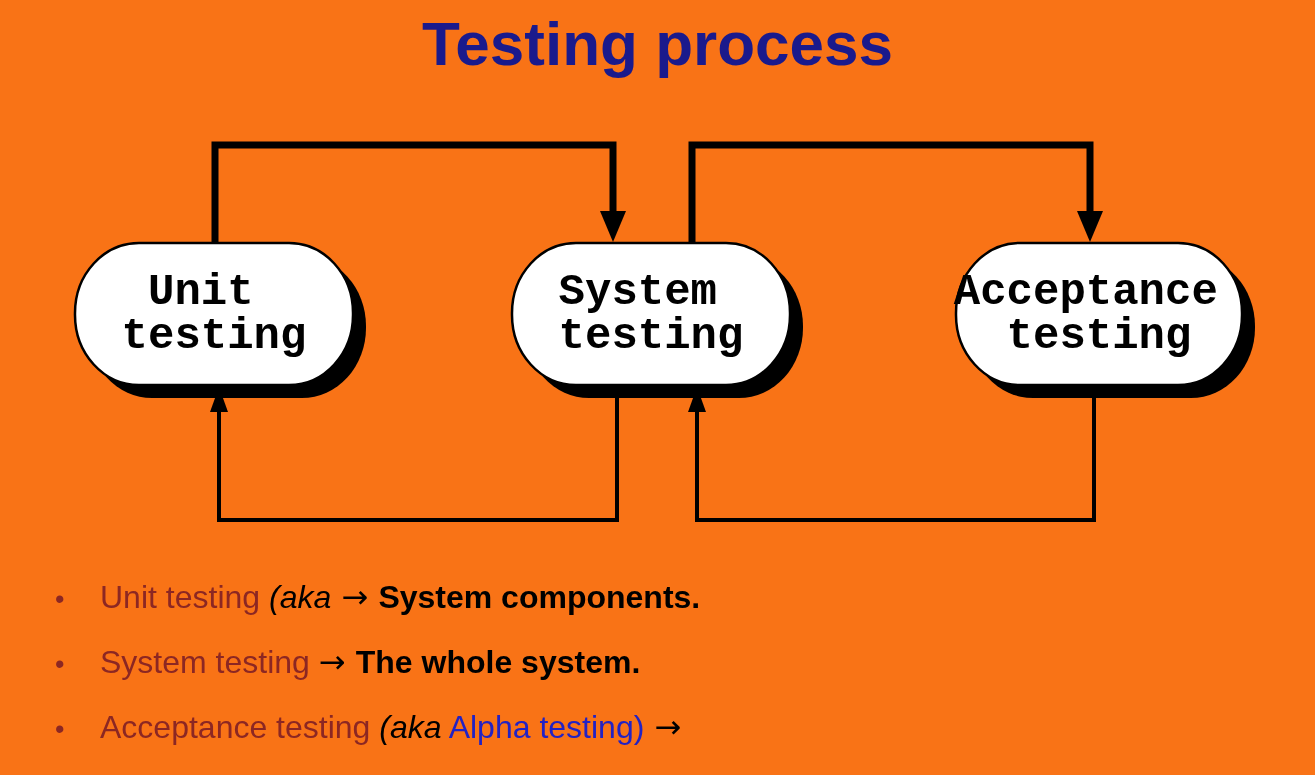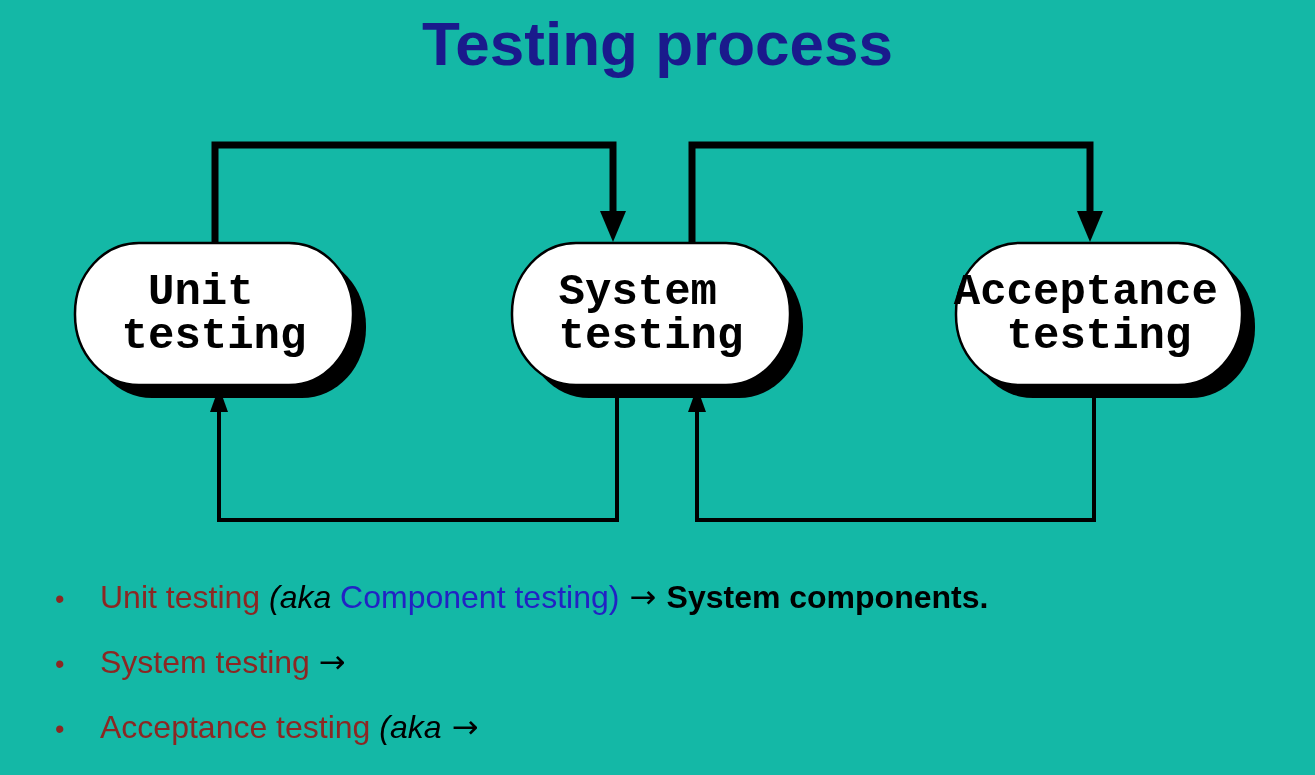--- a/index.html
+++ b/index.html
@@ -5,21 +5,21 @@
   :root{
     --title-navy:#1A1A8C;
     --term-red:#8C2723;
     --alt-blue:#2222C4;
     --ink-black:#000000;
   }
   html,body{margin:0;padding:0;background:#ffffff;}
   .slide{
     position:relative;
     width:1315px;height:775px;
-    background:#14b8a6;
+    background:#f97316;
     overflow:hidden;
     font-family:"Liberation Sans", sans-serif;
     color:var(--ink-black);
   }
   .title{
     position:absolute;top:0;left:0;width:100%;
     text-align:center;
     font-size:62px;font-weight:bold;
     line-height:88px;
     color:var(--title-navy);
@@ -107,18 +107,18 @@
       <rect class="shadow" x="969" y="131" width="286" height="142" rx="64" ry="70"></rect>
       <rect class="box" x="956" y="118" width="286" height="142" rx="64" ry="70"></rect>
       <text>
         <tspan x="1099" y="179">Acceptance</tspan>
         <tspan x="1099" y="223">testing</tspan>
       </text>
     </g>
   </svg>
 
   <div class="bullets" id="bullets">
-      <div class="bullet-row"><span class="dot">•</span><span class="seg-term">Unit testing </span><span class="seg-alias">(aka</span><span class="seg-alt"> Component testing)</span><span class="seg-arrow"> → </span><span class="seg-plain">System components.</span></div>
-      <div class="bullet-row"><span class="dot">•</span><span class="seg-term">System testing </span><span class="seg-arrow">→ </span></div>
-      <div class="bullet-row"><span class="dot">•</span><span class="seg-term">Acceptance testing </span><span class="seg-alias">(aka</span><span class="seg-arrow"> → </span></div>
+      <div class="bullet-row"><span class="dot">•</span><span class="seg-term">Unit testing </span><span class="seg-alias">(aka</span><span class="seg-arrow"> → </span><span class="seg-plain">System components.</span></div>
+      <div class="bullet-row"><span class="dot">•</span><span class="seg-term">System testing </span><span class="seg-arrow">→ </span><span class="seg-plain">The whole system.</span></div>
+      <div class="bullet-row"><span class="dot">•</span><span class="seg-term">Acceptance testing </span><span class="seg-alias">(aka</span><span class="seg-alt"> Alpha testing)</span><span class="seg-arrow"> → </span></div>
     </div>
 
 </div>
 
 </body></html>

